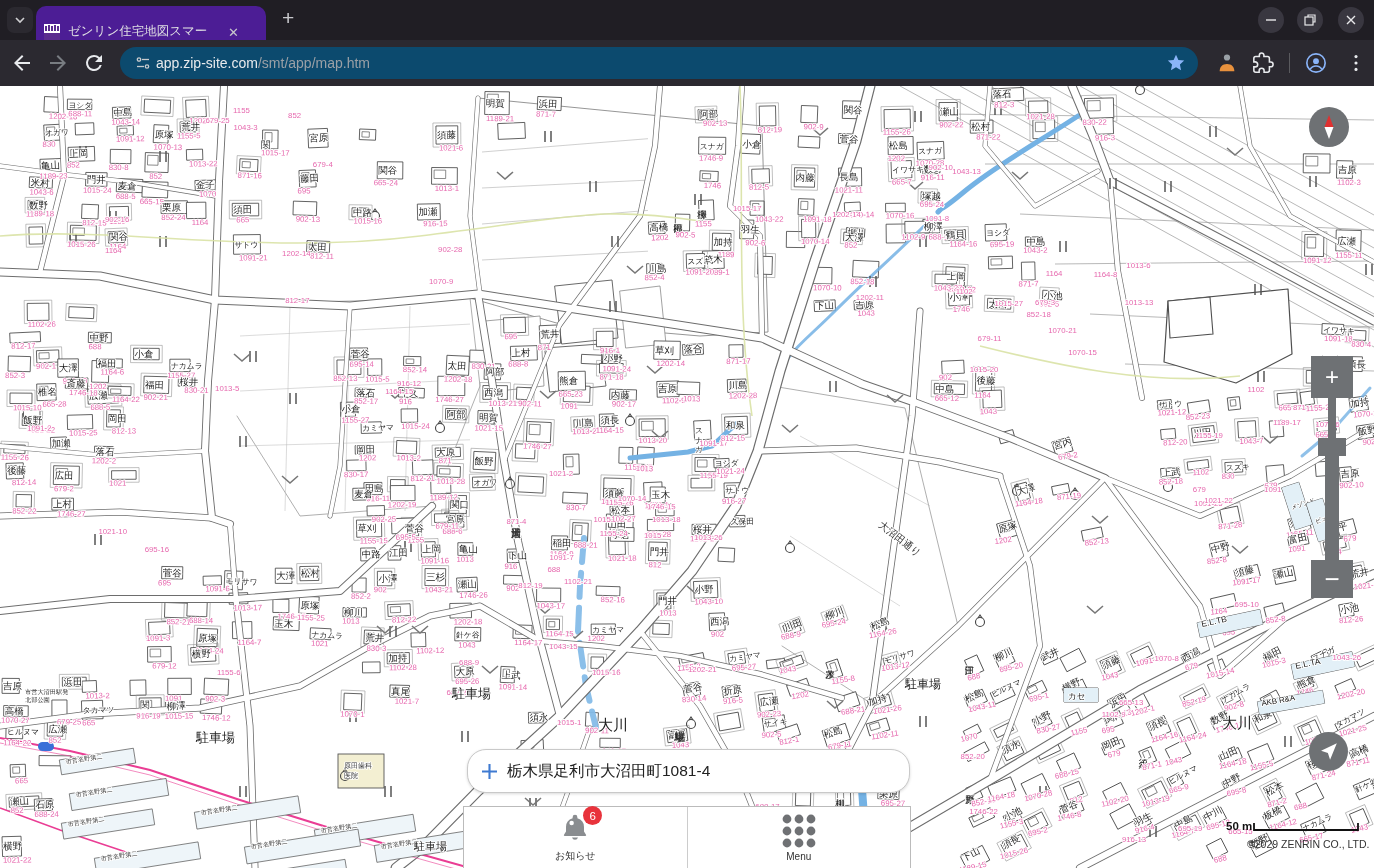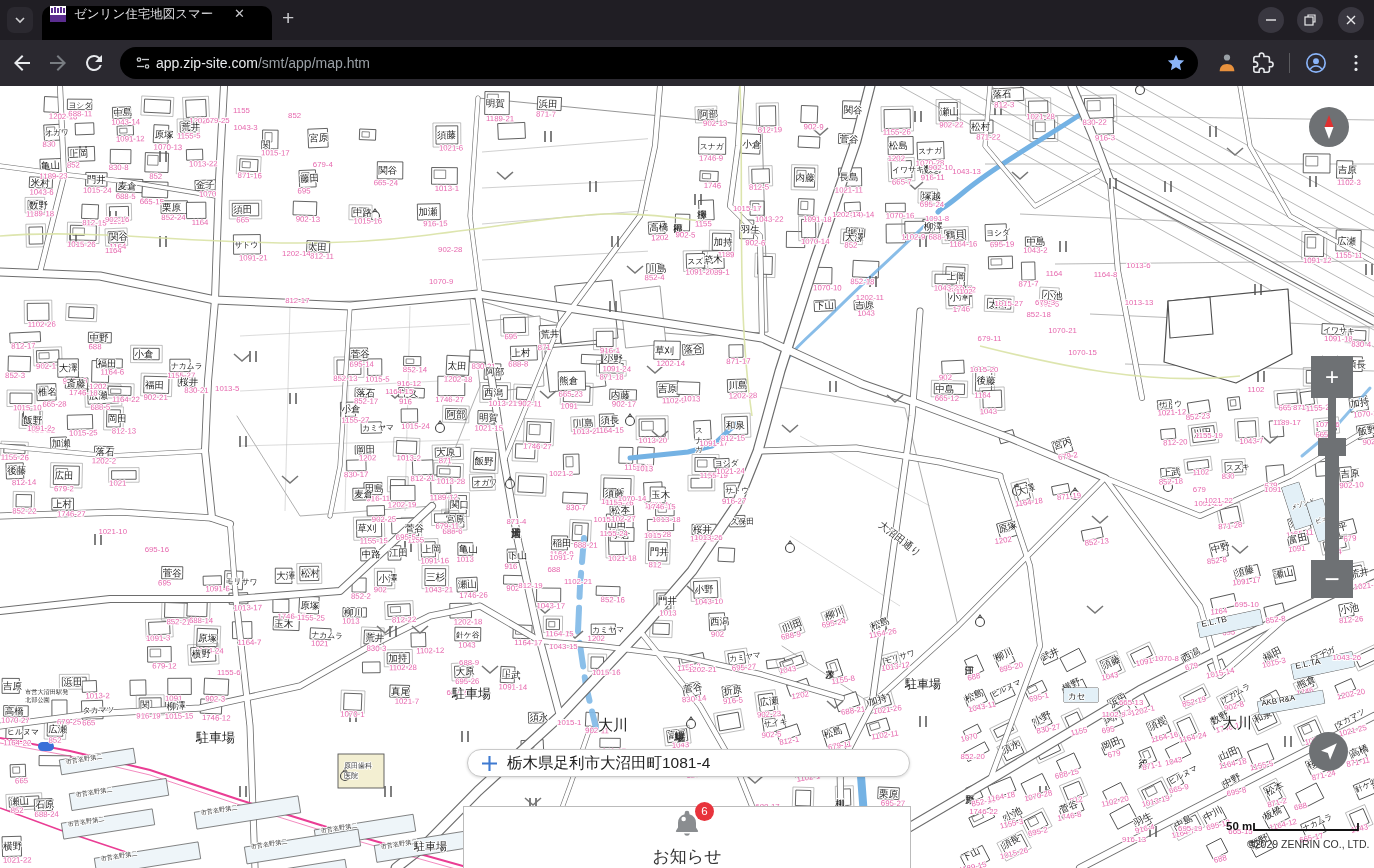--- a/index.html
+++ b/index.html
@@ -1,33 +1,33 @@
 <!DOCTYPE html>
 <html><head><meta charset="utf-8"><style>
 *{margin:0;padding:0;box-sizing:border-box}
 body{width:1374px;height:868px;overflow:hidden;font-family:"Liberation Sans",sans-serif;background:#fff}
 .tabstrip{position:absolute;top:0;left:0;width:1374px;height:40px;background:#201e24}
 .toolbar{position:absolute;top:40px;left:0;width:1374px;height:46px;background:#2b2930}
-.tab{position:absolute;top:6px;left:42px;width:230px;height:34px;background:#000000;border-radius:10px 10px 0 0;display:flex;align-items:flex-start;padding:0 8px}
+.tab{position:absolute;top:6px;left:36px;width:230px;height:34px;background:#4c1d95;border-radius:10px 10px 0 0;display:flex;align-items:flex-end;padding:0 8px}
 .tabchev{position:absolute;top:7px;left:7px;width:26px;height:26px;border-radius:7px;background:#2b2930;display:flex;align-items:center;justify-content:center}
 .tabtitle{color:#dfdfe3;font-size:12.5px;margin-left:8px;white-space:nowrap;overflow:hidden;width:156px;-webkit-mask-image:linear-gradient(90deg,#000 85%,transparent)}
 .tabx{color:#c8c8cc;font-size:13px;margin-left:4px}
 .newtab{position:absolute;left:282px;top:6px;color:#c8c8cc;font-size:21px;font-weight:300}
 .winbtn{position:absolute;top:7px;width:26px;height:26px;border-radius:50%;background:#393740;display:flex;align-items:center;justify-content:center}
 .navic{position:absolute;top:11px}
-.omni{position:absolute;top:7px;left:120px;width:1078px;height:32px;border-radius:16px;background:#000000;display:flex;align-items:center}
+.omni{position:absolute;top:7px;left:120px;width:1078px;height:32px;border-radius:16px;background:#0c4a6e;display:flex;align-items:center}
 .url{color:#e8eaed;font-size:14px;margin-left:36px}
 .url span{color:#9aa0a6}
 .mapwrap{position:absolute;top:86px;left:0;width:1374px;height:782px;background:#fff}
-.searchpill{position:absolute;left:467px;top:749px;width:443px;height:28px;background:#fff;border:1px solid #c9c9c9;border-radius:19px;display:flex;align-items:center;box-shadow:0 1px 3px rgba(0,0,0,0.15)}
+.searchpill{position:absolute;left:467px;top:749px;width:443px;height:44px;background:#fff;border:1px solid #c9c9c9;border-radius:19px;display:flex;align-items:center;box-shadow:0 1px 3px rgba(0,0,0,0.15)}
 .addr{font-size:15.5px;color:#222}
 .botbar{position:absolute;left:463px;top:806px;width:448px;height:62px;background:#fff;border:1px solid #bbb;border-bottom:none;display:flex}
 .bcell{flex:1;display:flex;flex-direction:column;align-items:center;justify-content:center;border-right:1px solid #ccc}
 .bcell:last-child{border-right:none}
-.blabel{font-size:17px;color:#333;margin-top:3px}
+.blabel{font-size:10px;color:#333;margin-top:3px}
 .gbtn{position:absolute;background:#6e7174;color:#fff;display:flex;align-items:center;justify-content:center}
 .scale{position:absolute;left:1226px;top:820px;font-size:11.5px;font-weight:bold;color:#111}
 .copyr{position:absolute;left:1247px;top:838px;font-size:10.5px;color:#333}
 </style></head><body>
 <div class="mapwrap">
 <svg width="1374" height="782" viewBox="0 0 1374 782" font-family="Liberation Sans, sans-serif">
 <g stroke="#9a9a9a" stroke-width="0.7" fill="none">
 <line x1="900" y1="0" x2="1374" y2="261"></line>
 <line x1="930" y1="0" x2="1374" y2="244"></line>
 <line x1="960" y1="0" x2="1374" y2="228"></line>
@@ -1835,20 +1835,36 @@
    <div style="position:relative">
      <svg width="30" height="30" viewBox="0 0 24 24">
           <path d="M12 2.2a1.9 1.9 0 0 1 1.9 1.9v.9a7.3 7.3 0 0 1 5.3 7v3.6l1.6 2.6a.6.6 0 0 1-.5.9H3.7a.6.6 0 0 1-.5-.9l1.6-2.6V12a7.3 7.3 0 0 1 5.3-7v-.9A1.9 1.9 0 0 1 12 2.2z" fill="#8a8d90"></path>
           <path d="M9.6 20.3a2.5 2.5 0 0 0 4.8 0z" fill="#8a8d90"></path>
           <circle cx="9.3" cy="8.8" r="1.8" fill="#fff"></circle>
         </svg>
      <div style="position:absolute;right:-12px;top:-6px;width:19px;height:19px;border-radius:50%;background:#e8333c;color:#fff;font-size:11.5px;display:flex;align-items:center;justify-content:center">6</div>
    </div>
    <div class="blabel">お知らせ</div>
  </div>
+ <div class="bcell">
+   <svg width="34" height="34" viewBox="0 0 34 34">
+        <g fill="#6f7174">
+          <circle cx="5" cy="5" r="4.4"></circle>
+          <circle cx="17" cy="5" r="4.4"></circle>
+          <circle cx="29" cy="5" r="4.4"></circle>
+          <circle cx="5" cy="17" r="4.4"></circle>
+          <circle cx="17" cy="17" r="4.4"></circle>
+          <circle cx="29" cy="17" r="4.4"></circle>
+          <circle cx="5" cy="29" r="4.4"></circle>
+          <circle cx="17" cy="29" r="4.4"></circle>
+          <circle cx="29" cy="29" r="4.4"></circle>
+        </g>
+      </svg>
+   <div class="blabel">Menu</div>
+ </div>
 </div>
 <div style="position:absolute;left:1309px;top:107px;width:40px;height:40px;border-radius:50%;background:#6e7174"></div>
 <svg style="position:absolute;left:1323px;top:115px" width="12" height="24" viewBox="0 0 12 24">
     <path d="M6 0 L10.5 12 L1.5 12 Z" fill="#e03131"></path>
     <path d="M6 24 L10.5 12 L1.5 12 Z" fill="#fff"></path>
   </svg>
 <div class="gbtn" style="left:1311px;top:356px;width:42px;height:42px;font-size:24px;font-weight:300">+</div>
 <div style="position:absolute;left:1328px;top:398px;width:8px;height:40px;background:#6e7174"></div>
 <div style="position:absolute;left:1318px;top:438px;width:28px;height:18px;background:#6e7174"></div>
 <div style="position:absolute;left:1325px;top:456px;width:14px;height:104px;background:#6e7174"></div>

